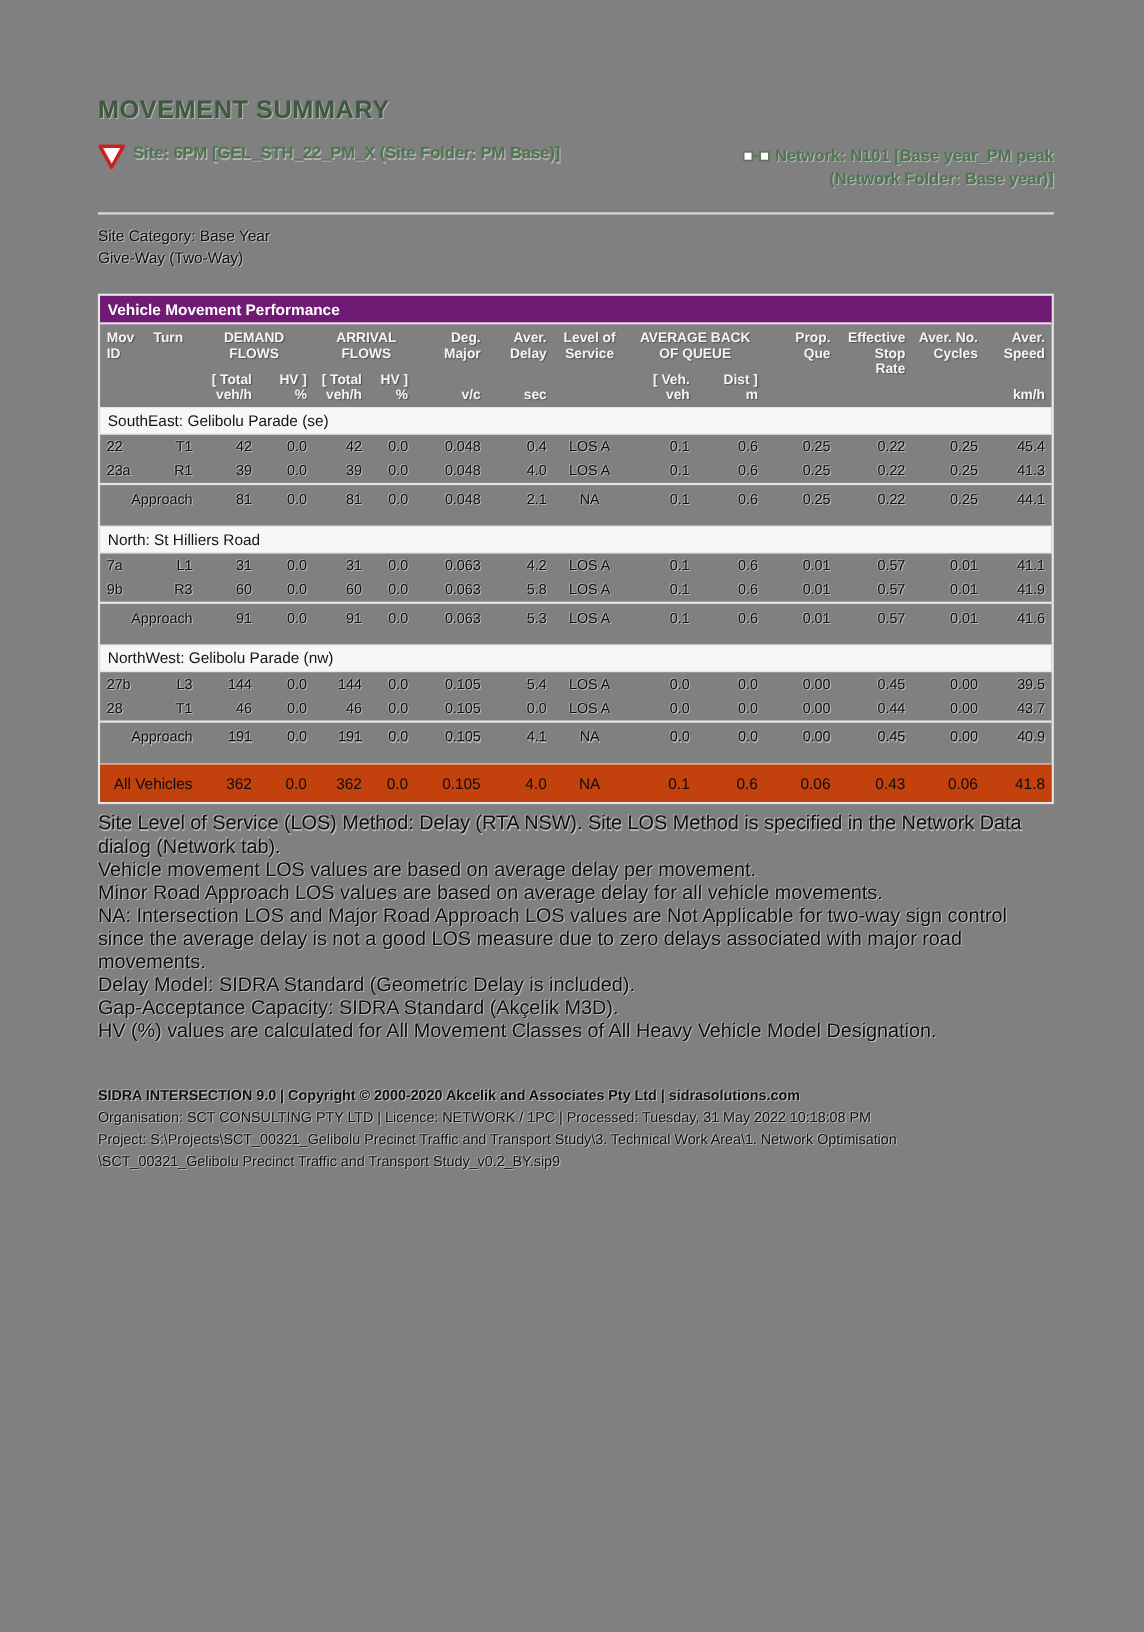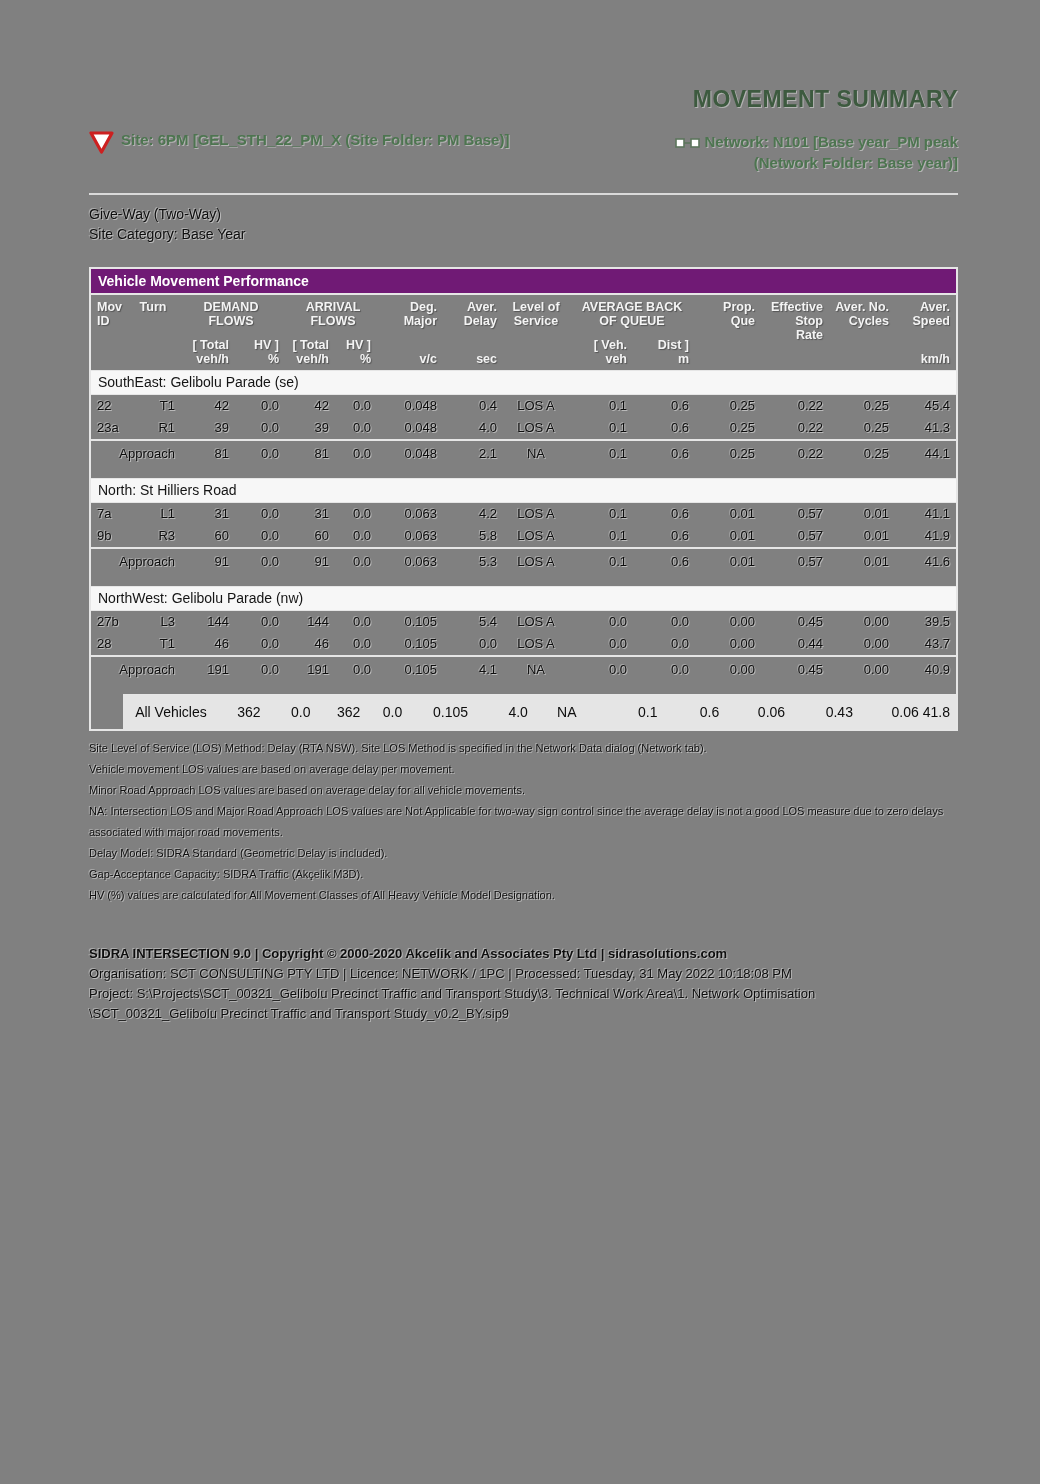--- a/index.html
+++ b/index.html
@@ -11,21 +11,20 @@
     position:relative;
     overflow:hidden;
   }
   .page{box-sizing:border-box;padding:86px 82px 0 89px;}
   .halo{text-shadow:1px 1px 0 rgba(255,255,255,0.45),-1px -1px 0 rgba(255,255,255,0.35);}
 
   h1.title{
     font-size:23px;font-weight:bold;color:#3d5a3f;margin:0 0 18px 0;
     letter-spacing:0.5px;
     text-shadow:1px 1px 0 rgba(255,255,255,0.4);
-    text-align:right;
   }
   .site-row{
     display:flex;justify-content:space-between;align-items:flex-start;
     border-bottom:2px solid #dadada;padding-bottom:6px;min-height:56px;
   }
   .site-heading{
     display:flex;gap:7px;align-items:flex-start;
     color:#4d7550;font-weight:bold;font-size:15px;max-width:560px;
     text-shadow:1px 1px 0 rgba(255,255,255,0.4);
   }
@@ -76,22 +75,22 @@
   .section-strip{
     background:#f7f7f7;color:#141414;font-size:14px;line-height:19px;
     padding:2px 7px;border-top:1px solid #e6e6e6;border-bottom:1px solid #e6e6e6;
   }
   .trow{
     display:flex;font-size:13px;color:#0d0d0d;height:22px;line-height:22px;
     text-shadow:1px 1px 0 rgba(255,255,255,0.45),-1px -1px 0 rgba(255,255,255,0.3);
   }
   .trow.approach{border-top:2px solid #e6e6e6;height:25px;line-height:25px;}
   .trow.all{
-    background:#e5e5e5;height:34px;line-height:34px;font-size:14px;
-    text-shadow:none;border-top:1px solid #e6e6e6;margin-left:32px;
+    background:#c2410c;height:34px;line-height:34px;font-size:14px;
+    text-shadow:none;border-top:1px solid #e6e6e6;
   }
   .sec-gap{height:12px;}
   .c{box-sizing:border-box;}
   .c-mov{width:40px;text-align:left;padding-left:6px;}
   .c-turn{width:44px;text-align:right;}
   .c-movlabel{width:84px;text-align:right;padding-left:6px;}
   .c-demt{width:62px;text-align:right;padding-right:8px;}
   .c-demhv{width:50px;text-align:right;padding-right:8px;}
   .c-arrt{width:50px;text-align:right;padding-right:8px;}
   .c-arrhv{width:42px;text-align:right;padding-right:8px;}
@@ -99,21 +98,21 @@
   .c-delay{width:60px;text-align:right;padding-right:8px;}
   .c-los{width:62px;text-align:center;}
   .c-qveh{width:68px;text-align:right;padding-right:8px;}
   .c-qdist{width:62px;text-align:right;padding-right:8px;}
   .c-pque{width:66px;text-align:right;padding-right:8px;}
   .c-stop{width:68px;text-align:right;padding-right:8px;}
   .c-cyc{width:62px;text-align:right;padding-right:4px;}
   .c-speed{flex:1;text-align:right;padding-right:6px;}
 
   
-  .footnotes{margin-top:7px;font-size:11px;line-height:21px;color:#0e0e0e;}
+  .footnotes{margin-top:7px;font-size:18px;line-height:21px;color:#0e0e0e;}
   .fn-line{margin:0;}
   .footer{margin-top:38px;font-size:13px;line-height:20px;color:#0e0e0e;}
   .footer .f-bold{font-weight:bold;}
 </style>
 </head>
 <body>
 
 <div class="page">
 
   <h1 class="title">MOVEMENT SUMMARY</h1>
@@ -132,22 +131,22 @@
         <svg width="25" height="12" viewBox="0 0 25 12">
           <rect x="1" y="2" width="8" height="8" fill="#ffffff" stroke="#5c755c" stroke-width="1.6"></rect>
           <rect x="16" y="2" width="8" height="8" fill="#ffffff" stroke="#5c755c" stroke-width="1.6"></rect>
           <line x1="9" y1="6" x2="16" y2="6" stroke="#5c755c" stroke-width="1.6"></line>
         </svg>
       </span><span>Network: N101 [Base year_PM peak (Network Folder: Base year)]</span>
     </div>
   </div>
 
   <div class="meta halo">
+    <div>Site Category: Base Year</div>
     <div>Give-Way (Two-Way)</div>
-    <div>Site Category: Base Year</div>
   </div>
 
   <div class="vm-table">
     <div class="tbar">
       <span>Vehicle Movement Performance</span>
     </div>
 
     <div class="thead">
       <div class="th h-mov"><span class="lbl">Mov
 ID</span></div>
@@ -386,21 +385,21 @@
         </div>
       </div>
   </div>
 
   <div class="footnotes halo">
       <div class="fn-line">Site Level of Service (LOS) Method: Delay (RTA NSW). Site LOS Method is specified in the Network Data dialog (Network tab).</div>
       <div class="fn-line">Vehicle movement LOS values are based on average delay per movement.</div>
       <div class="fn-line">Minor Road Approach LOS values are based on average delay for all vehicle movements.</div>
       <div class="fn-line">NA: Intersection LOS and Major Road Approach LOS values are Not Applicable for two-way sign control since the average delay is not a good LOS measure due to zero delays associated with major road movements.</div>
       <div class="fn-line">Delay Model: SIDRA Standard (Geometric Delay is included).</div>
-      <div class="fn-line">Gap-Acceptance Capacity: SIDRA Traffic (Akçelik M3D).</div>
+      <div class="fn-line">Gap-Acceptance Capacity: SIDRA Standard (Akçelik M3D).</div>
       <div class="fn-line">HV (%) values are calculated for All Movement Classes of All Heavy Vehicle Model Designation.</div>
     </div>
 
   <div class="footer halo">
     <div class="f-bold">SIDRA INTERSECTION 9.0  |  Copyright © 2000-2020 Akcelik and Associates Pty Ltd  |  sidrasolutions.com</div>
     <div>Organisation: SCT CONSULTING PTY LTD  |  Licence: NETWORK / 1PC  |  Processed: Tuesday, 31 May 2022 10:18:08 PM</div>
     <div>Project:  S:\Projects\SCT_00321_Gelibolu Precinct Traffic and Transport Study\3. Technical Work Area\1. Network Optimisation</div>
     <div>\SCT_00321_Gelibolu Precinct Traffic and Transport Study_v0.2_BY.sip9</div>
   </div>
 

